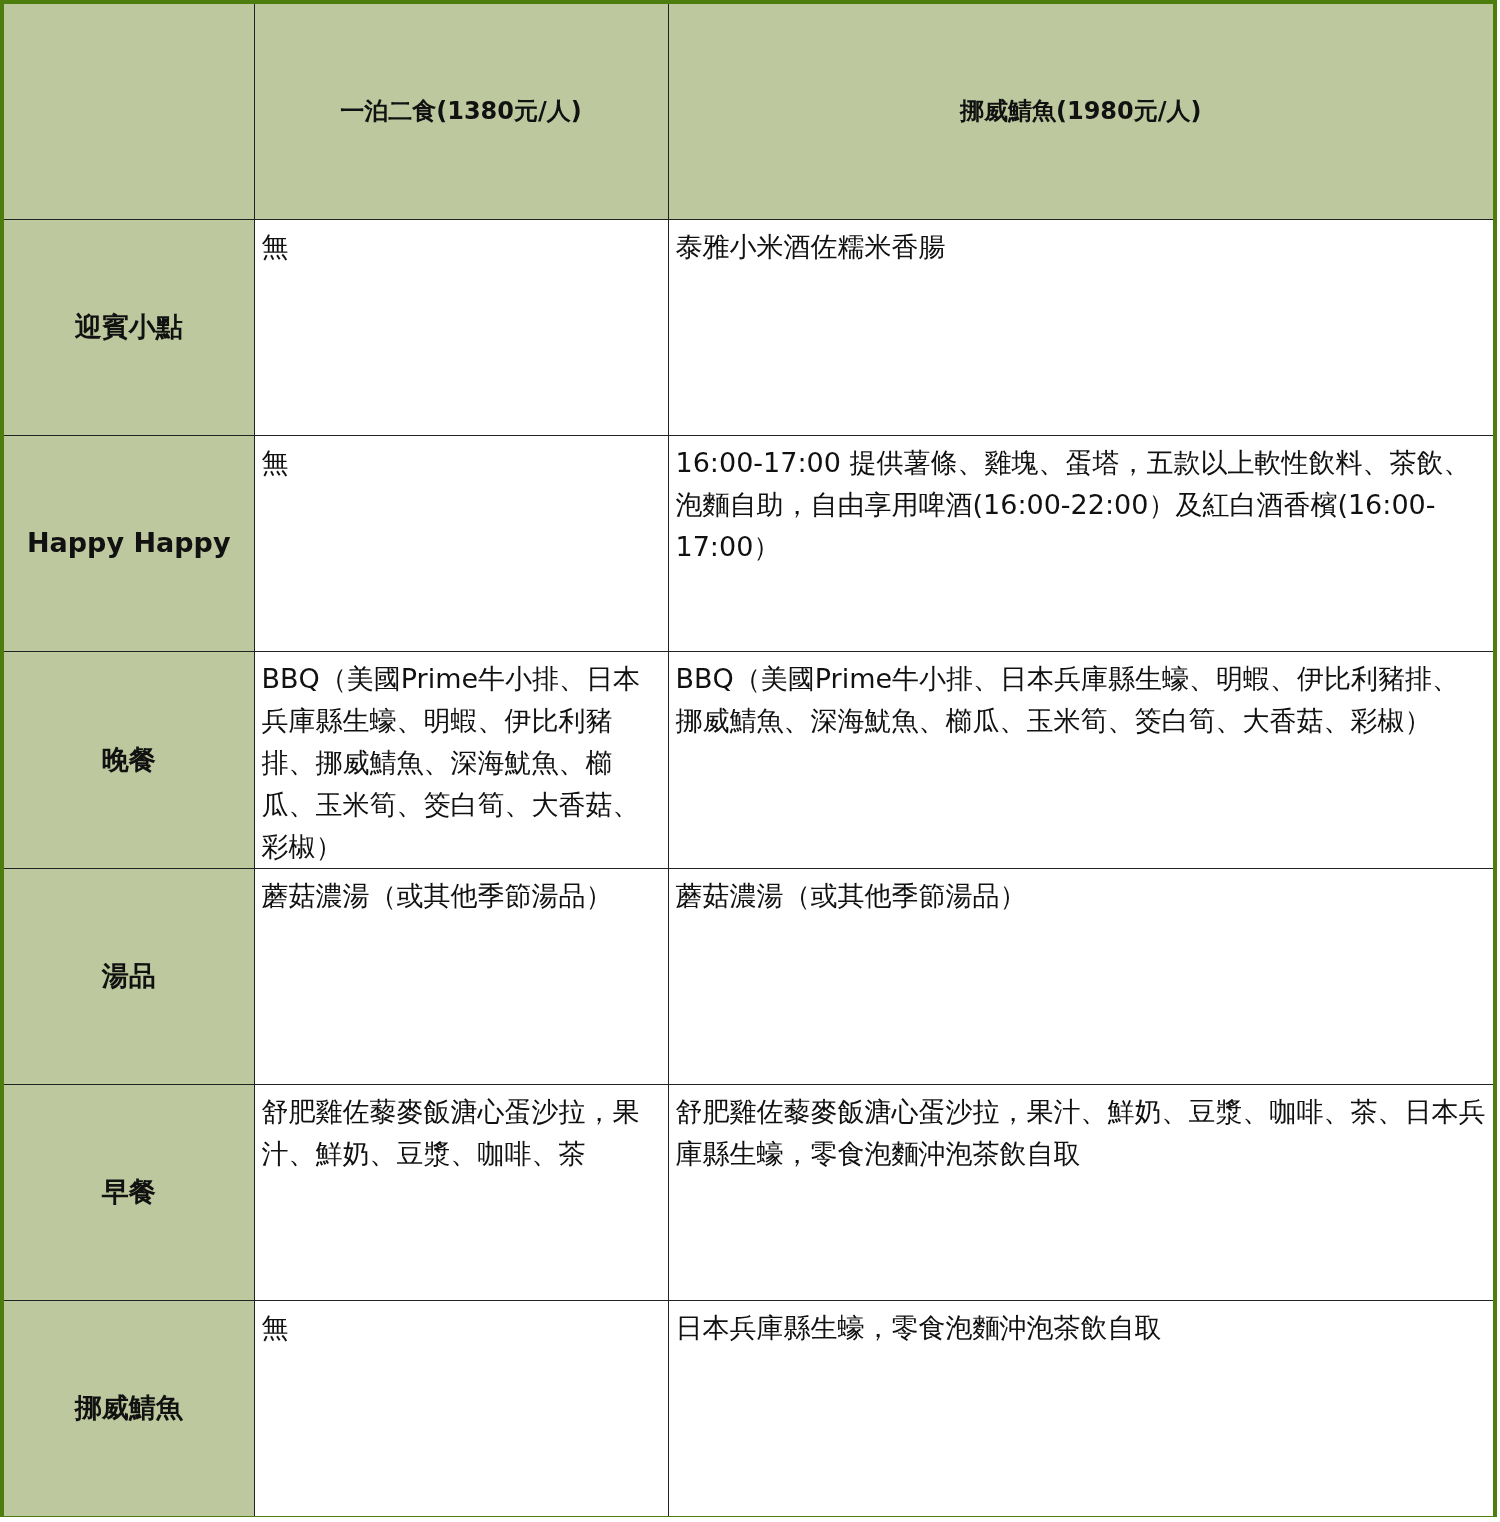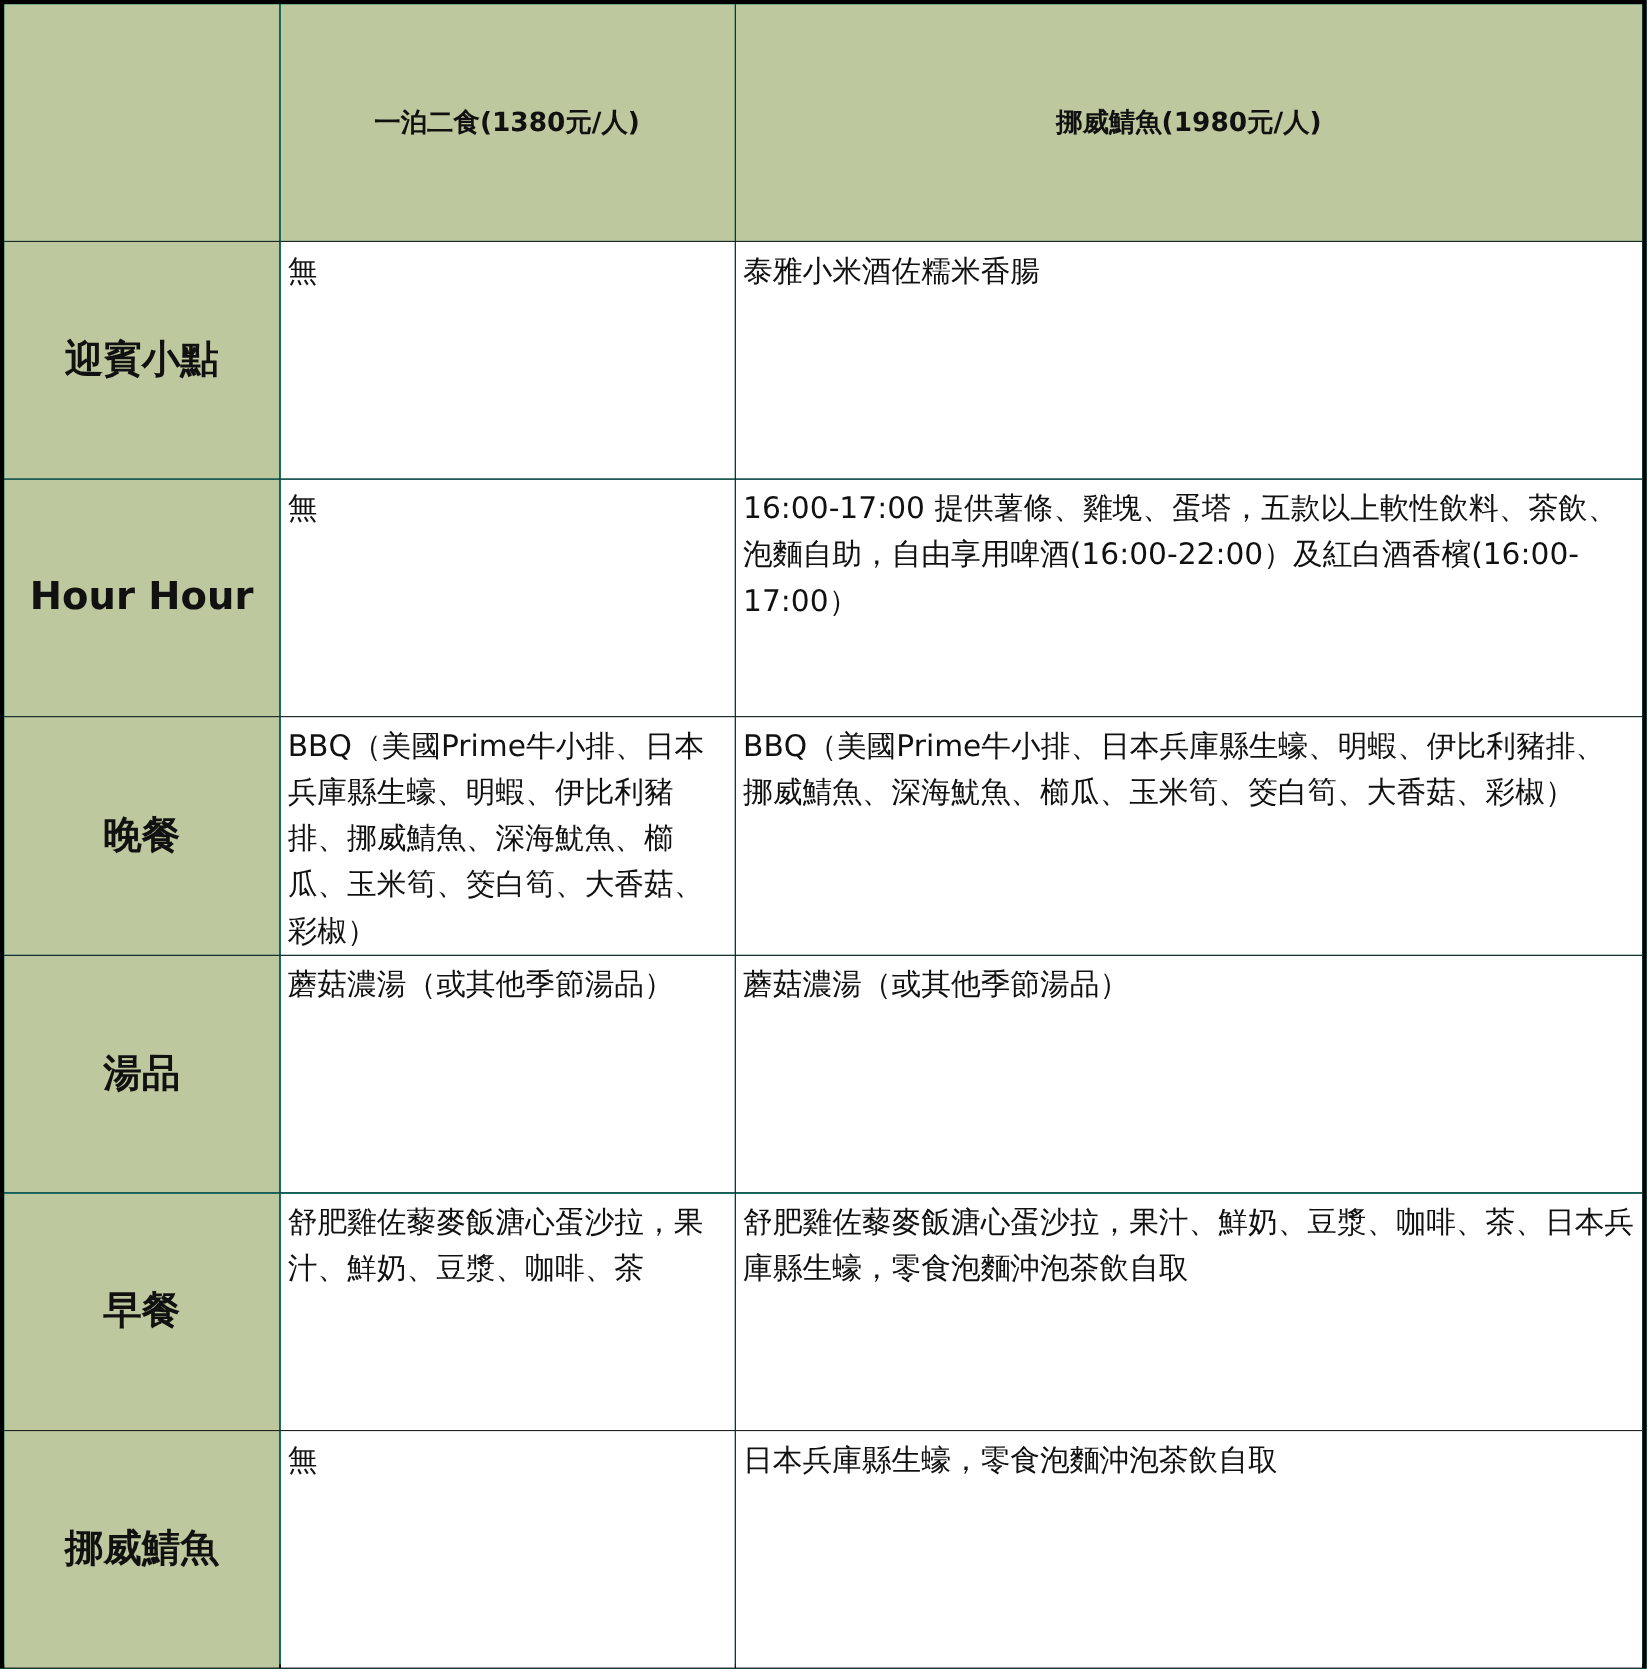--- a/index.html
+++ b/index.html
@@ -1,21 +1,21 @@
 <!DOCTYPE html>
 <html><head>
   <meta charset="utf-8">
   <style>
     html, body { margin: 0; padding: 0; background: #ffffff; }
     body { width: 1500px; height: 1522px; overflow: hidden; }
     .frame {
       position: absolute; left: 0; top: 0;
       width: 1489px; height: 1509px;
-      border: 4px solid #000000;
-      background: #14b8a6;
+      border: 4px solid #4d7c0f;
+      background: #fde047;
     }
     table {
       border-collapse: collapse;
       width: 1489px; height: 1509px;
       table-layout: fixed;
       font-family: "DejaVu Sans", "Liberation Sans", sans-serif;
       color: #111;
     }
     td, th {
       border: 1px solid #222;
@@ -34,21 +34,21 @@
       font-weight: bold;
       text-align: center;
       vertical-align: middle;
       font-size: 24px;
     }
     .rowhdr {
       background: #bdc89e;
       font-weight: bold;
       text-align: center;
       vertical-align: middle;
-      font-size: 35px;
+      font-size: 27px;
     }
     .cell { padding: 6px 7px 0 7px; background: #fff; }
     .head-row { height: 215px; }
     .body-row { height: 216px; }
     .cell-text { display: block; }
   </style>
 </head>
 <body>
 
 <div class="frame">
@@ -69,21 +69,21 @@
       <th class="rowhdr">迎賓小點</th>
       <td class="cell">
             <span class="cell-text">無</span>
           </td>
       <td class="cell">
             <span class="cell-text">泰雅小米酒佐糯米香腸</span>
           </td>
     </tr>
 
     <tr class="body-row">
-      <th class="rowhdr">Hour Hour</th>
+      <th class="rowhdr">Happy Happy</th>
       <td class="cell">
             <span class="cell-text">無</span>
           </td>
       <td class="cell">
             <span class="cell-text">16:00-17:00 提供薯條、雞塊、蛋塔，五款以上軟性飲料、茶飲、泡麵自助，自由享用啤酒(16:00-22:00）及紅白酒香檳(16:00-17:00）</span>
           </td>
     </tr>
 
     <tr class="body-row">
       <th class="rowhdr">晚餐</th>

